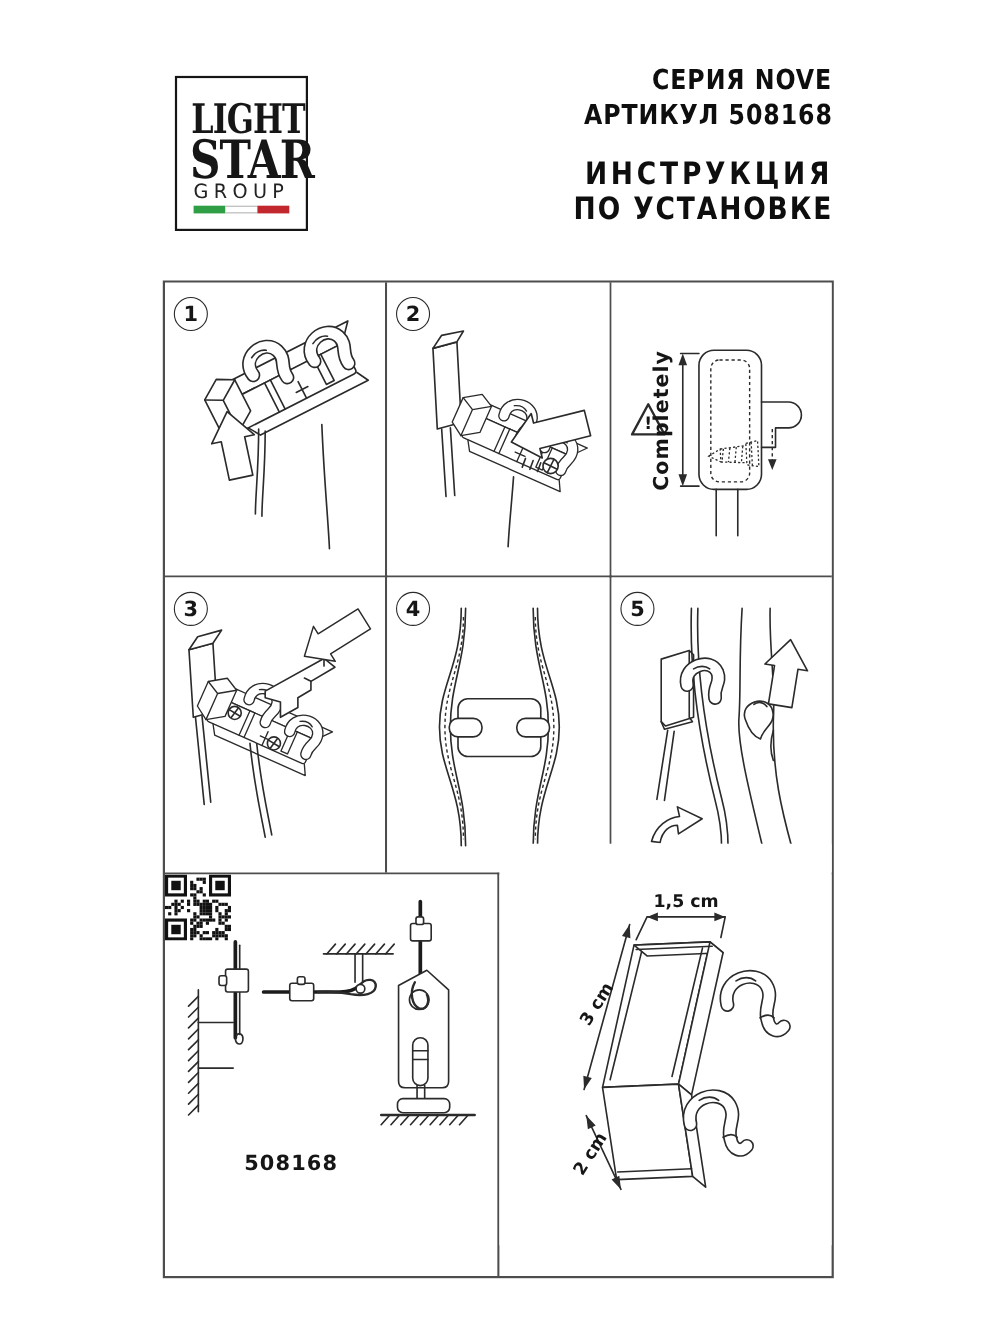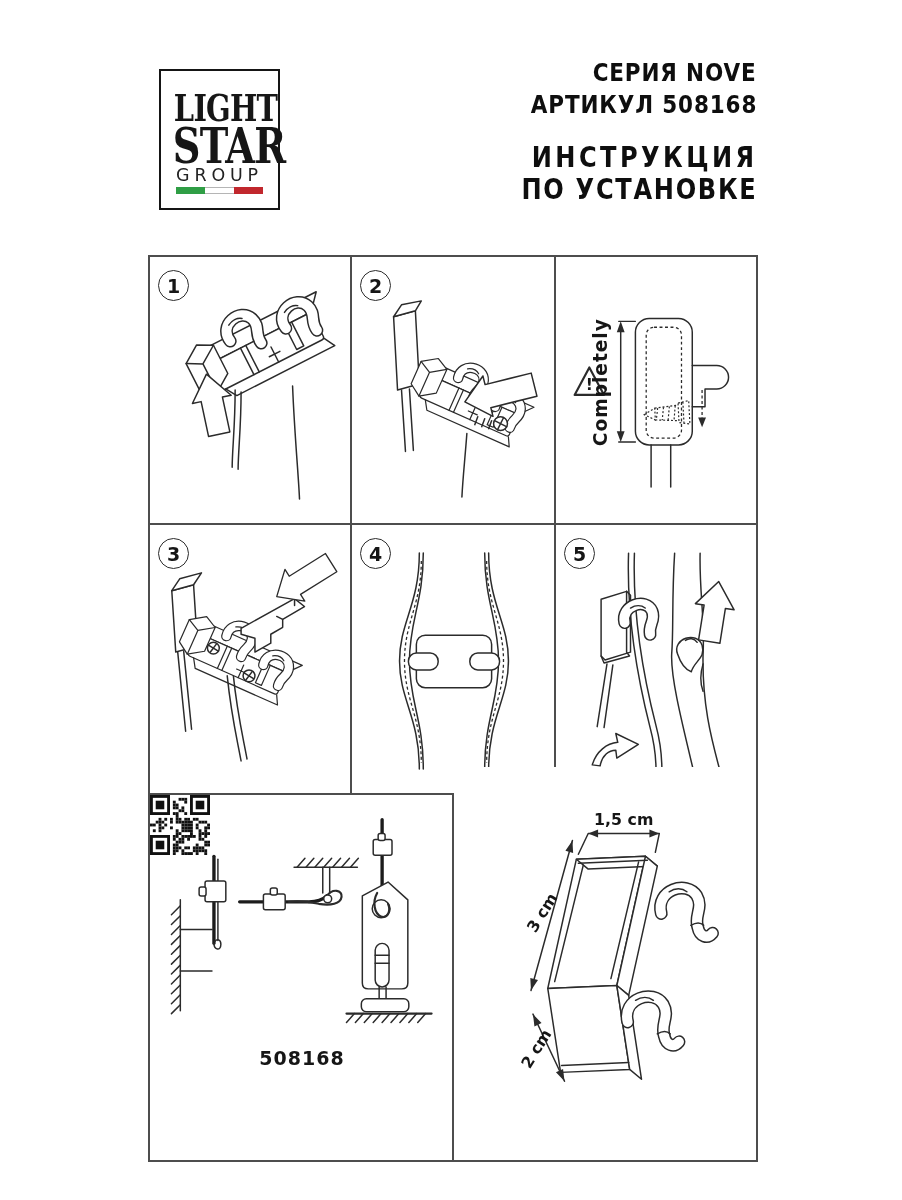--- a/index.html
+++ b/index.html
@@ -29,21 +29,21 @@
   .h-t2{top:176px;font-size:28px;letter-spacing:2px;}
   
   .grid{position:absolute;left:148px;top:255px;width:610px;height:907px;
         border:2px solid #4d4d4d;box-sizing:border-box;background:#fff;}
   .panel{position:absolute;background:#fff;}
   .panel svg{position:absolute;left:0;top:0;}
   .vline,.hline{position:absolute;background:#4d4d4d;}
   .badge{position:absolute;left:8px;top:13px;width:31px;height:31px;border:1.5px solid #2b2b2b;
          border-radius:50%;text-align:center;line-height:31px;font-size:19px;font-weight:bold;
          color:#161616;background:#fff;box-sizing:border-box;}
-  .artnum{position:absolute;left:72px;top:252px;width:160px;text-align:center;
+  .artnum{position:absolute;left:72px;top:252px;width:160px;text-align:left;
           font-size:19px;font-weight:bold;letter-spacing:1px;color:#161616;}
   .qr{position:absolute;left:119px;top:282px;}
   
   .ln{fill:none;stroke:#2b2b2b;stroke-width:1.5;stroke-linecap:round;stroke-linejoin:round;}
   .ln2{fill:none;stroke:#2b2b2b;stroke-width:2.2;stroke-linecap:round;stroke-linejoin:round;}
   .lnk{fill:none;stroke:#1c1c1c;stroke-width:3.4;stroke-linecap:round;}
   .lnd{fill:none;stroke:#2b2b2b;stroke-width:1.3;stroke-dasharray:3 2.6;}
   .lnd2{fill:none;stroke:#2b2b2b;stroke-width:1.2;stroke-dasharray:2 2;}
   .fw{fill:#ffffff;stroke:#2b2b2b;stroke-width:1.5;stroke-linejoin:round;}
   .fb{fill:#2b2b2b;stroke:none;}

